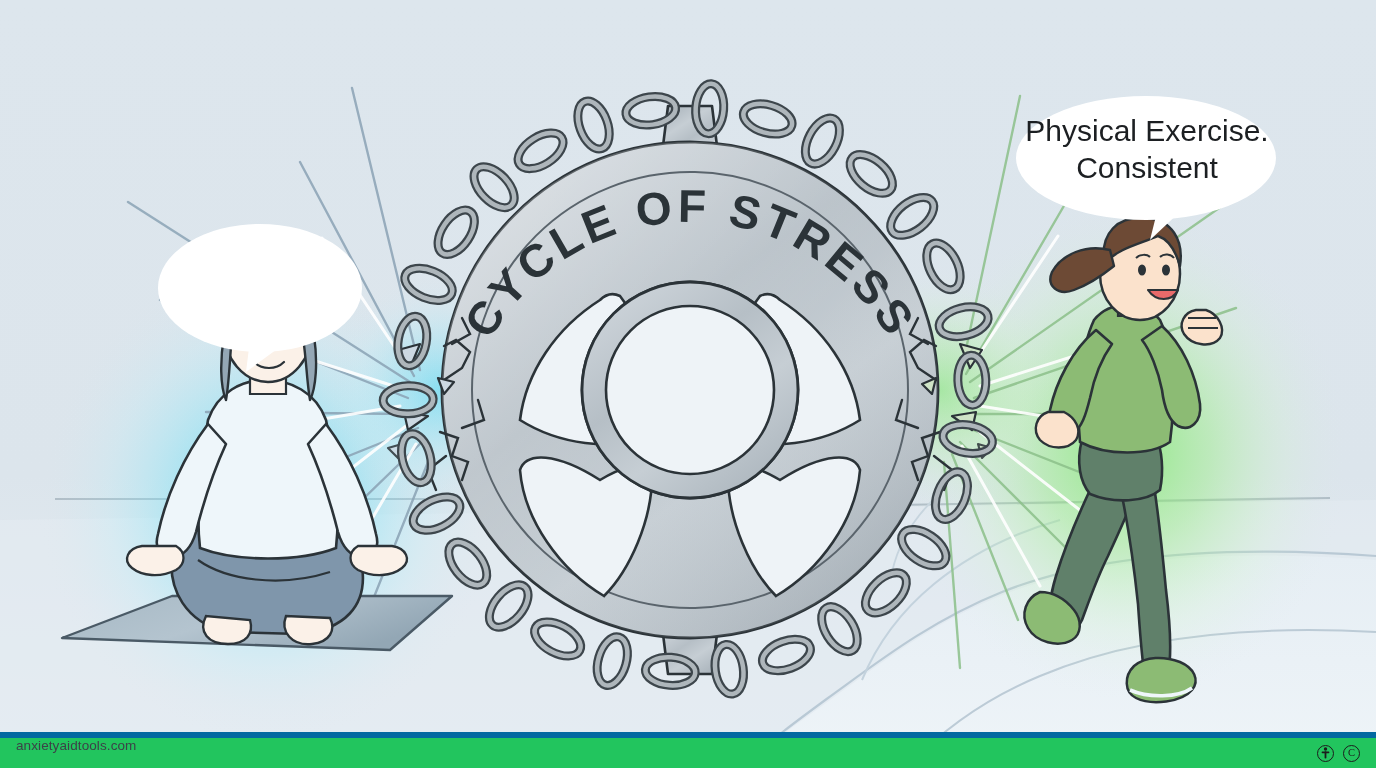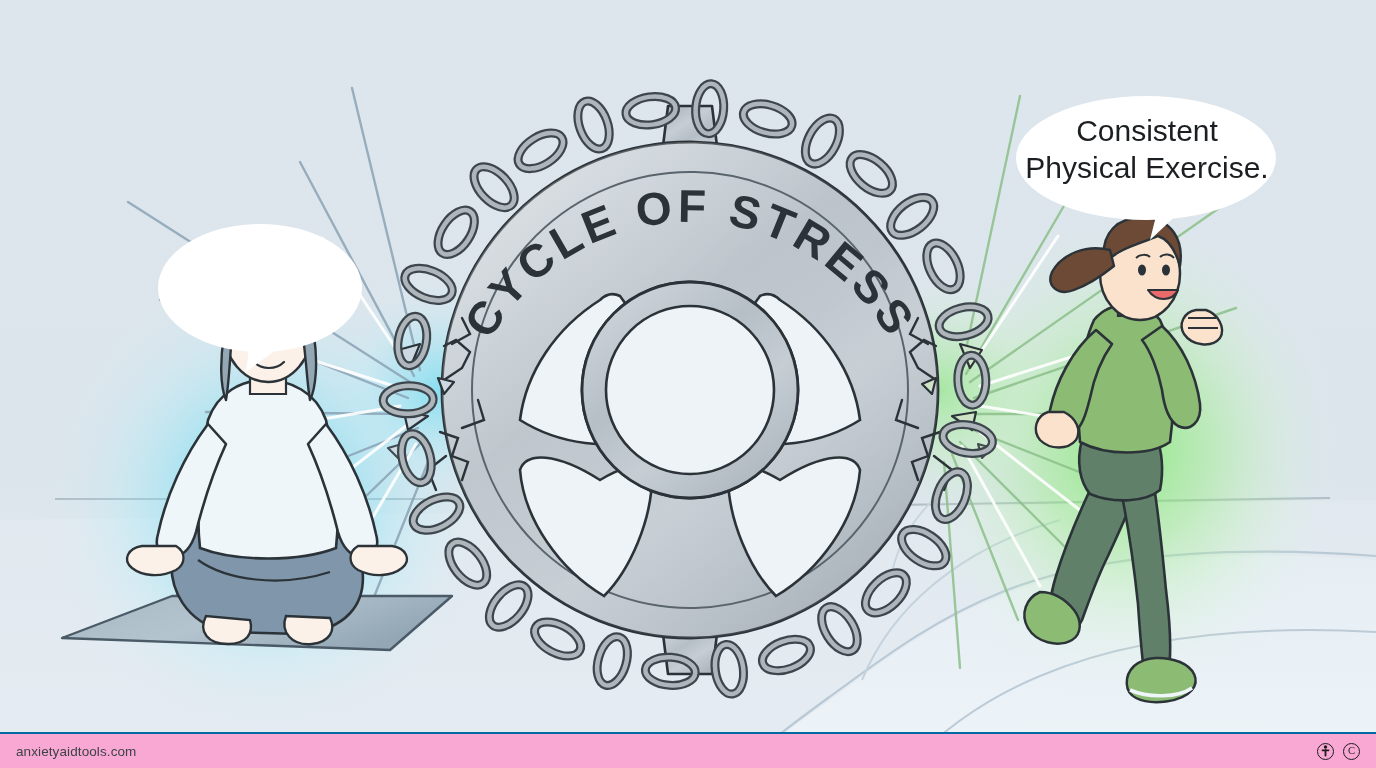--- a/index.html
+++ b/index.html
@@ -16,24 +16,23 @@
   }
   #illustration-svg {
     position: absolute; top: 0; left: 0;
     width: 1376px; height: 768px;
     display: block;
   }
   .footer-bar {
     position: absolute;
     left: 0; bottom: 0;
     width: 1376px; height: 36px;
-    background: #f9a8d4;
-    border-top: 2px solid #0369a1;
+    background: #22c55e;
+    border-top: 6px solid #0369a1;
     display: flex;
-    align-items: center;
     justify-content: space-between;
     padding: 0 16px;
     z-index: 40;
   }
   .footer-site {
     font-size: 13.5px;
     color: #3c4248;
     letter-spacing: .1px;
   }
   .footer-icons { display: flex; gap: 9px; align-items: center; }
@@ -558,22 +557,22 @@
 
     <g>
       <ellipse cx="1146" cy="158" rx="130" ry="62" fill="#ffffff"></ellipse>
       <path d="M1158 208 L1150 240 L1184 208 Z" fill="#ffffff"></path>
     </g>
   </svg>
 
 
   <div style="position:absolute;left:1016px;top:113px;width:262px;text-align:center;
               font-size:30px;line-height:1.22;color:#1c1f22;z-index:20;">
+    <div>Physical Exercise.</div>
     <div>Consistent</div>
-    <div>Physical Exercise.</div>
   </div>
 
   <div class="footer-bar">
     <span class="footer-site">anxietyaidtools.com</span>
     <span class="footer-icons">
       <span class="cc-badge by">
         <svg width="11" height="12" viewBox="0 0 11 12" aria-hidden="true">
           <circle cx="5.5" cy="2" r="1.7" fill="#1c1c1c"></circle>
           <rect x="4.6" y="4.2" width="1.8" height="7.4" rx="0.8" fill="#1c1c1c"></rect>
           <rect x="1.6" y="4.6" width="7.8" height="1.6" rx="0.8" fill="#1c1c1c"></rect>

